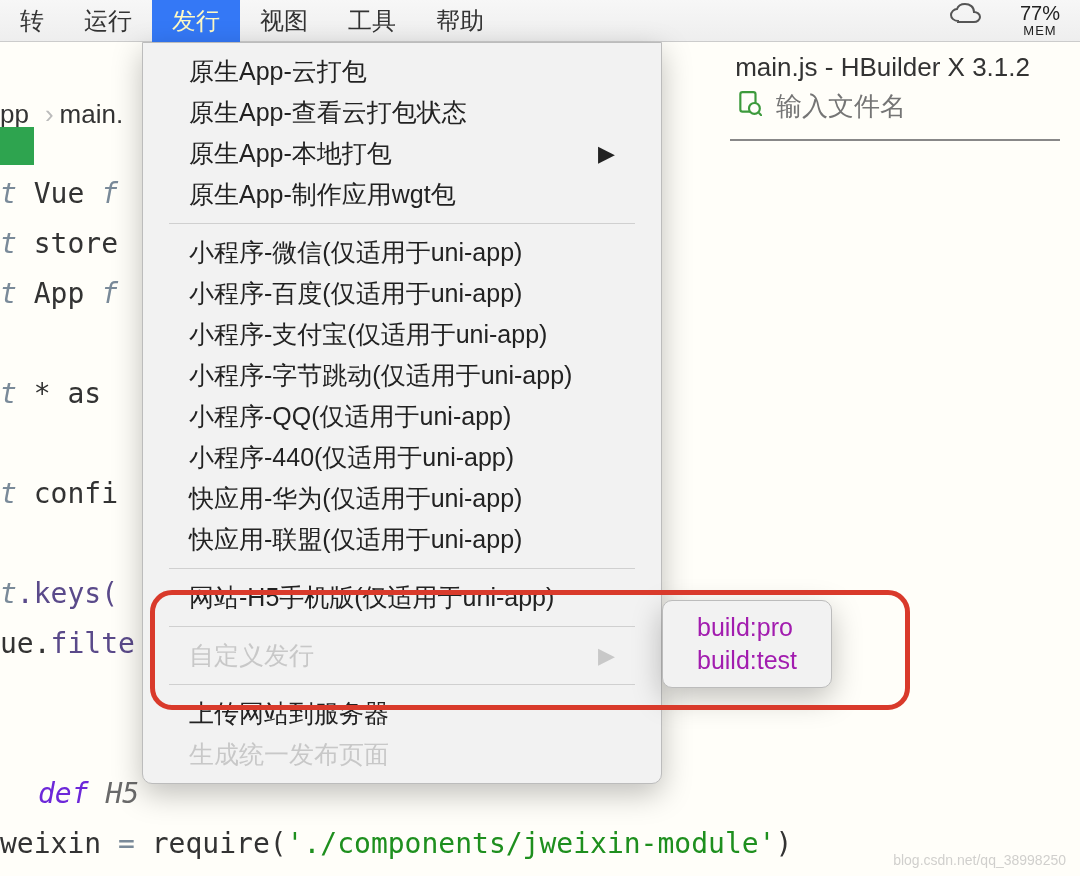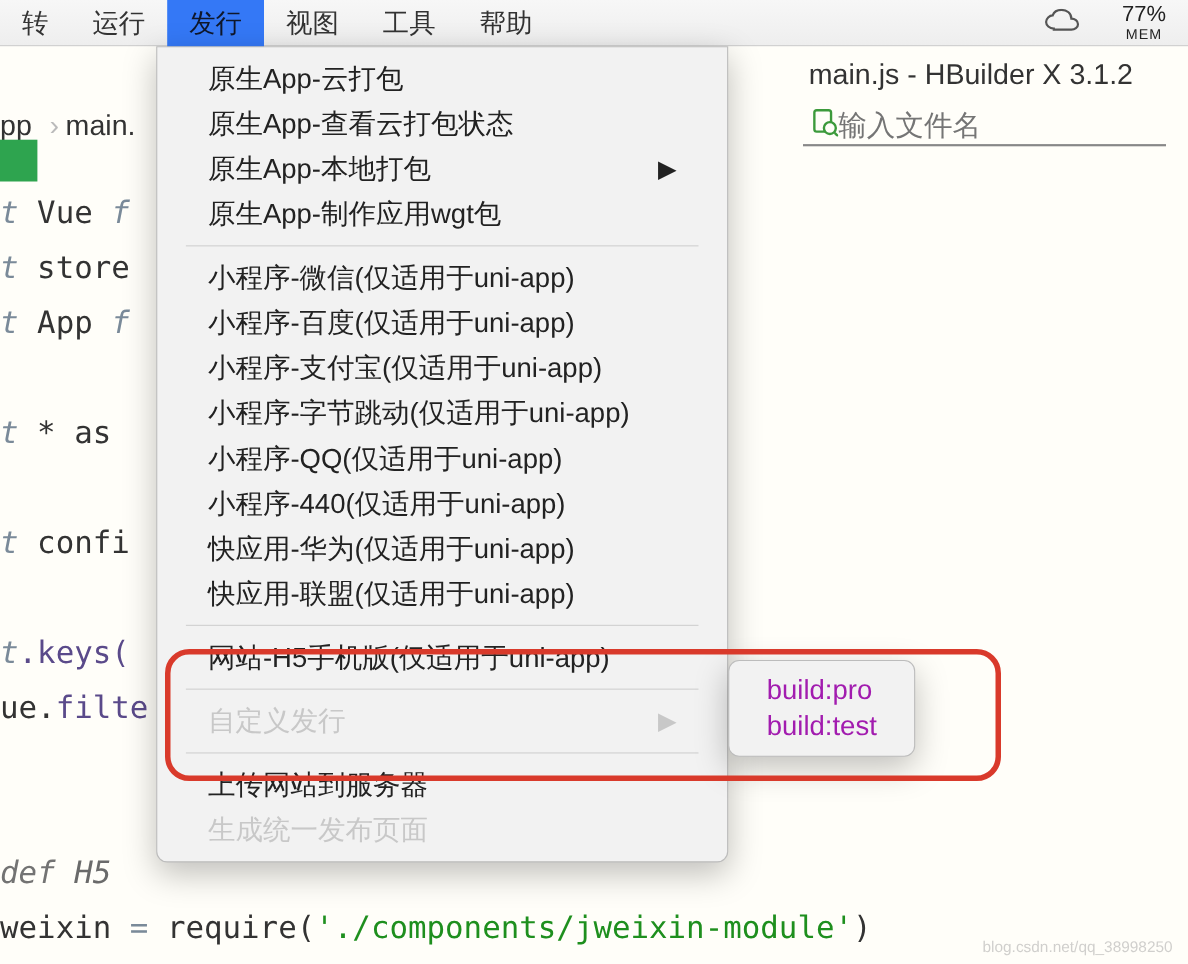--- a/index.html
+++ b/index.html
@@ -20,26 +20,25 @@
       color: #333;
       border-bottom: 1px solid #ccc;
       position: relative;
     }
     .menu-item {
       padding: 6px 20px;
       cursor: default;
     }
     .menu-item.active {
       background: #3478f6;
-      color: #0f172a;
+      color: #fef9c3;
     }
     .menubar-right {
       margin-left: auto;
       display: flex;
-      align-items: center;
       gap: 36px;
       padding-right: 20px;
     }
     .cloud-icon svg { display: block; }
     .mem-block { text-align: center; line-height: 1.05; font-size: 20px; color: #222; }
     .mem-block .mem-label { font-size: 13px; letter-spacing: 1px; }
     .title-row {
       text-align: right;
       padding: 10px 50px 6px 0;
       font-size: 26px;
@@ -52,22 +51,23 @@
       font-size: 26px;
       color: #333;
       padding-left: 0;
     }
     .bc1 { padding: 0 10px 0 0; }
     .bc-sep { color: #bbb; padding: 0 6px; }
     .search-bar {
       margin-left: auto;
       display: flex;
       align-items: center;
+      gap: 14px;
       border-bottom: 2px solid #888;
-      padding: 2px 6px 0 6px;
+      padding: 2px 6px 16px 6px;
       margin-right: 20px;
       min-width: 330px;
     }
     .search-bar .sicon { color: #3c9a3c; }
     .search-bar input {
       border: none;
       outline: none;
       background: transparent;
       font-size: 26px;
       color: #888;
@@ -78,21 +78,21 @@
       font-family: "Menlo", "Consolas", monospace;
       font-size: 28px;
       line-height: 50px;
       color: #333;
       position: relative;
     }
     .tok-kw { color: #7a8a99; font-style: italic; }
     .tok-prop { color: #5a4a8a; }
     .tok-type { color: #6a6a6a; font-style: italic; }
     .tok-str { color: #1e8f1e; }
-    .tok-def { color: #737373; font-style: italic; }
+    .tok-def { color: #6d28d9; font-style: italic; padding-left: 38px; }
     .line { white-space: pre; padding-left: 0; }
     .green-bar {
       position: absolute;
       left: 0; top: -12px; width: 34px; height: 38px;
       background: #2ea44f;
     }
     
     .dropdown {
       position: absolute;
       top: 42px;

